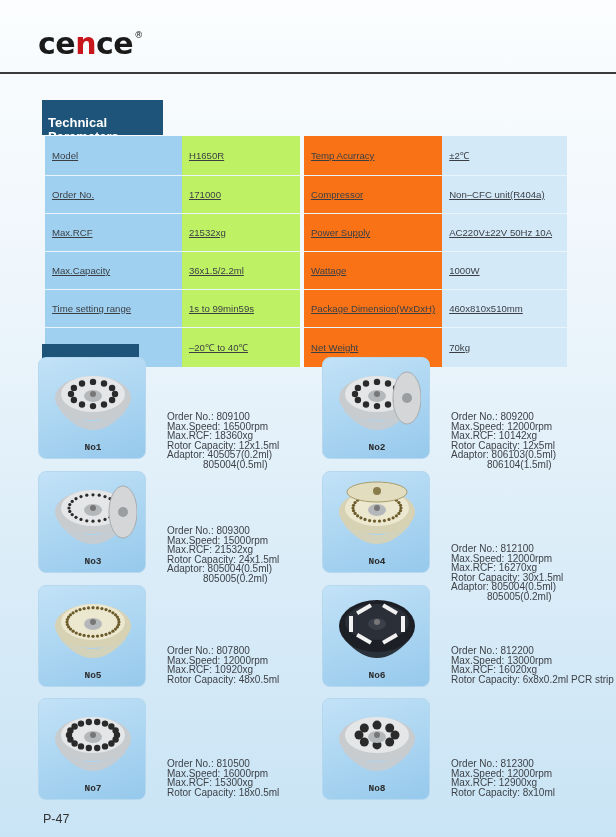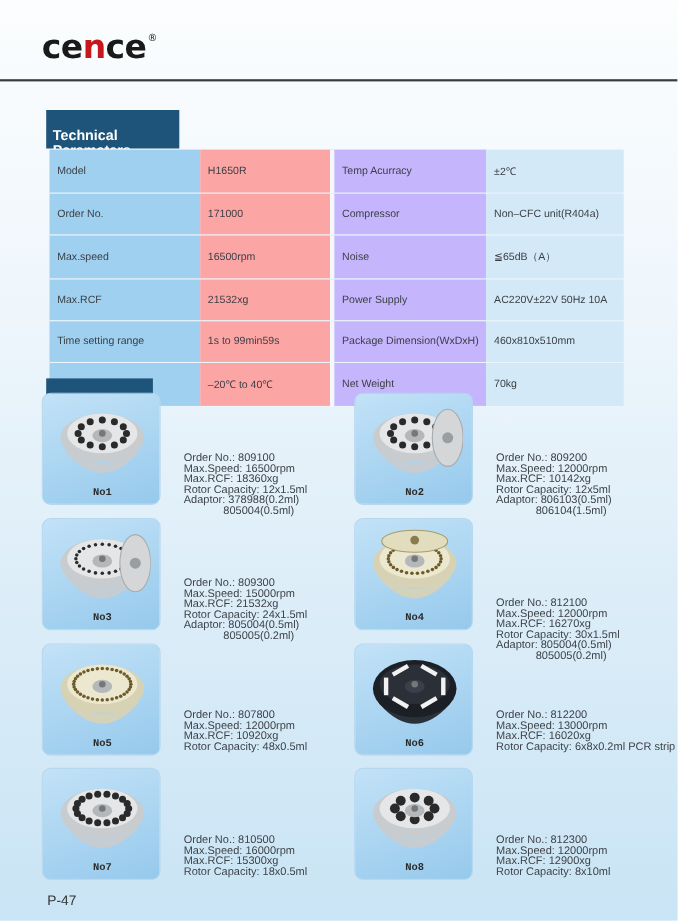--- a/index.html
+++ b/index.html
@@ -32,24 +32,25 @@
 
   table.params {
     position: absolute; left: 45px; top: 136px;
     border-collapse: collapse; width: 522px;
     font-size: 9.6px; color: #3b3f44;
   }
   table.params td {
     height: 29px; padding: 13px 7px;
     border-bottom: 1px solid #eaf4fb;
     white-space: nowrap;
+    text-decoration: underline;
   }
   td.k1 { background: #9fd0f0; width: 138px; }
-  td.v1 { background: #fca5a5; width: 121px; border-right: 4px solid #f2f8fc; }
-  td.k2 { background: #c4b5fd; width: 138px; }
+  td.v1 { background: #bef264; width: 121px; border-right: 4px solid #f2f8fc; }
+  td.k2 { background: #f97316; width: 138px; }
   td.v2 { background: #d3e9f8; width: 125px; }
 
   .rotor {
     position: absolute; width: 280px; height: 102px;
   }
   .rotor .img-box {
     position: absolute; left: 0; top: 0; width: 108px; height: 102px;
     background: linear-gradient(160deg, #c2e2f7 0%, #96c9ec 100%);
     border-radius: 8px; border: 1px solid #b5d8ef;
   }
@@ -88,30 +89,30 @@
         <td class="k2">Temp Acurracy</td>
         <td class="v2">±2℃</td>
       </tr>
       <tr>
         <td class="k1">Order No.</td>
         <td class="v1">171000</td>
         <td class="k2">Compressor</td>
         <td class="v2">Non–CFC unit(R404a)</td>
       </tr>
       <tr>
-        <td class="k1">Max.speed</td>
-        <td class="v1">16500rpm</td>
-        <td class="k2">Noise</td>
-        <td class="v2">≦65dB（A）</td>
-      </tr>
-      <tr>
         <td class="k1">Max.RCF</td>
         <td class="v1">21532xg</td>
         <td class="k2">Power Supply</td>
         <td class="v2">AC220V±22V 50Hz 10A</td>
+      </tr>
+      <tr>
+        <td class="k1">Max.Capacity</td>
+        <td class="v1">36x1.5/2.2ml</td>
+        <td class="k2">Wattage</td>
+        <td class="v2">1000W</td>
       </tr>
       <tr>
         <td class="k1">Time setting range</td>
         <td class="v1">1s to 99min59s</td>
         <td class="k2">Package Dimension(WxDxH)</td>
         <td class="v2">460x810x510mm</td>
       </tr>
       <tr>
         <td class="k1">Temp setting range</td>
         <td class="v1">–20℃ to 40℃</td>
@@ -143,21 +144,21 @@
             <circle cx="63.1" cy="23.9" r="3.2" fill="#2a2a2a"></circle>
     <ellipse cx="44" cy="32" rx="9" ry="6" fill="#b5b8ba"></ellipse>
     <circle cx="44" cy="30" r="3" fill="#777"></circle>
 
   </svg></span><div class="caption">No1</div></div>
       <div class="info" style="top: 22px;">
         <div>Order No.: 809100</div>
         <div>Max.Speed: 16500rpm</div>
         <div>Max.RCF: 18360xg</div>
         <div>Rotor Capacity: 12x1.5ml</div>
-        <div>Adaptor: 378988(0.2ml)</div>
+        <div>Adaptor: 405057(0.2ml)</div>
         <div class="indent">805004(0.5ml)</div>
       </div>
     </div>
     <div class="rotor" style="left: 322px; top: 357px;">
       <div class="img-box"><span><svg width="88" height="72" viewBox="0 0 88 72">
     <path d="M6 34 Q44 80 82 34 L76 48 Q44 84 12 48 Z" fill="#c9ccce" opacity="0.9"></path>
     <ellipse cx="44" cy="34" rx="38" ry="22" fill="#c9ccce"></ellipse>
     <ellipse cx="44" cy="30" rx="32" ry="18" fill="#e4e6e7"></ellipse>
     <circle cx="66.0" cy="30.0" r="3.2" fill="#2a2a2a"></circle>
             <circle cx="63.1" cy="36.0" r="3.2" fill="#2a2a2a"></circle>

